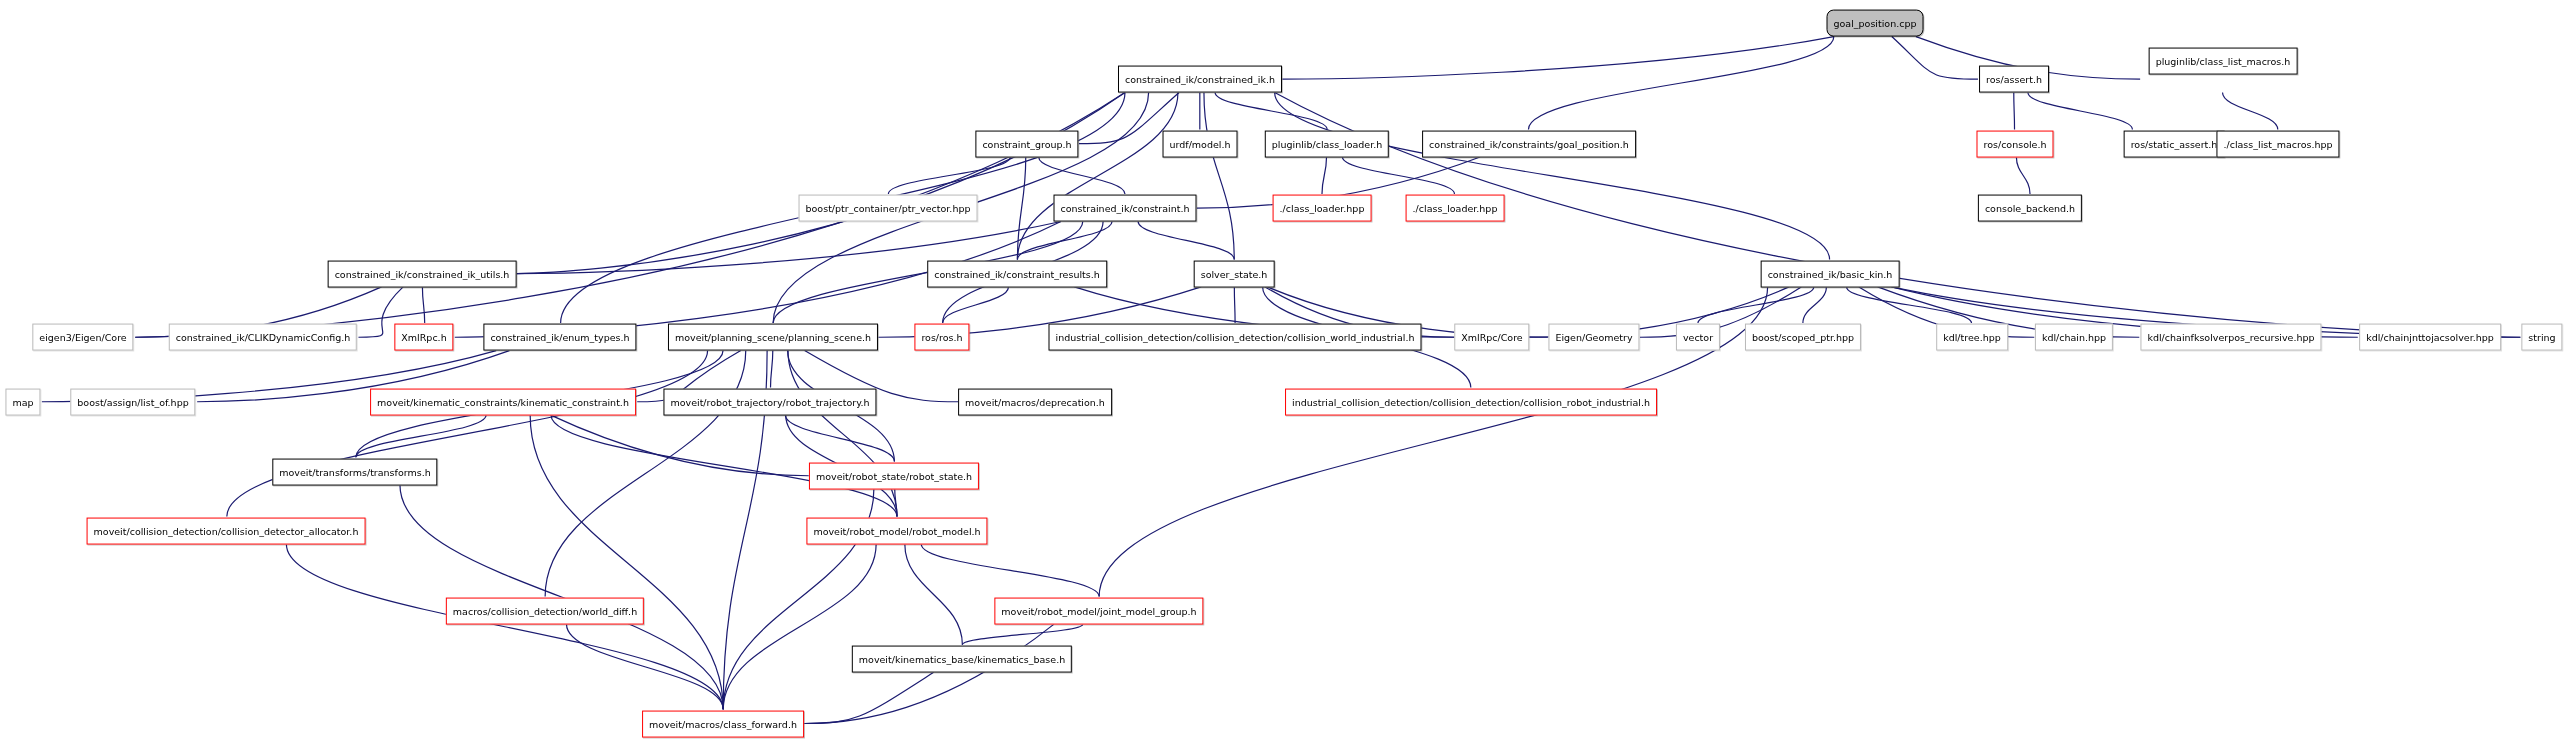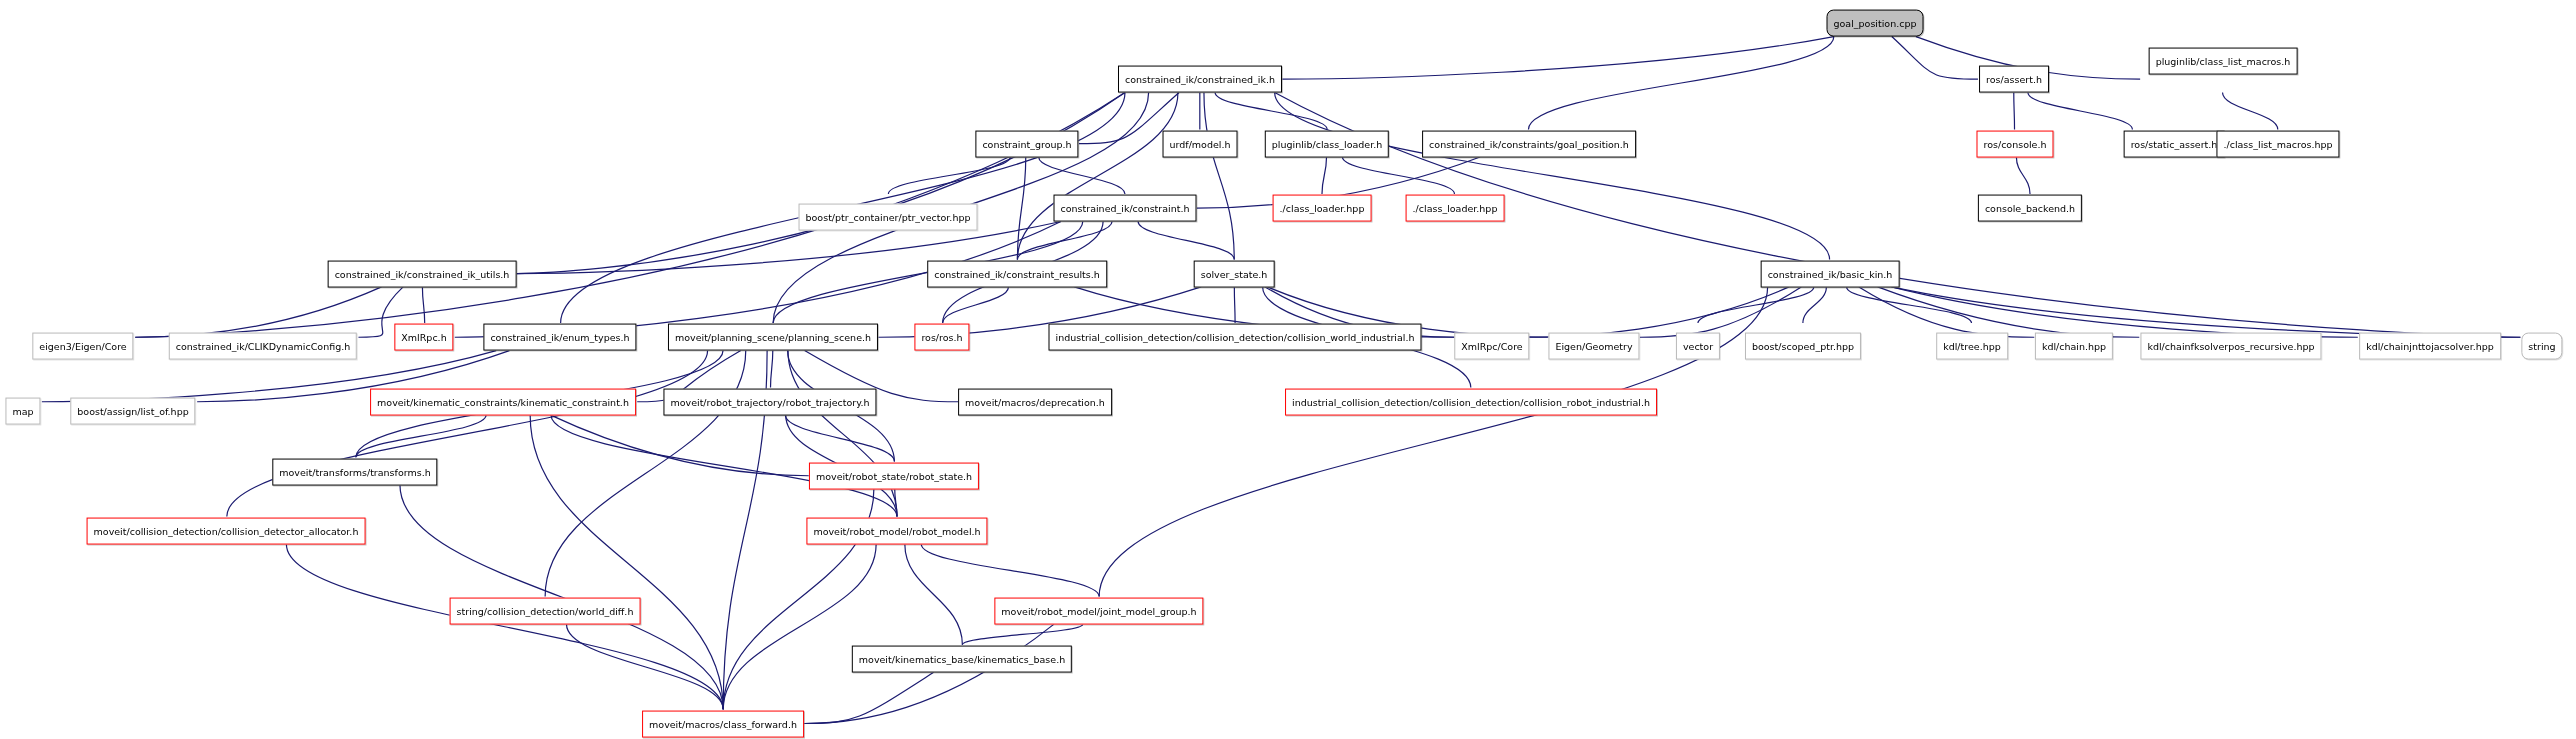--- a/index.html
+++ b/index.html
@@ -24,21 +24,21 @@
     border: 0.9px solid #000000;
     padding: 7.7px 6px;
     font-size: 9.5px;
     line-height: 9.5px;
     white-space: nowrap;
     color: #000000;
     box-shadow: 0.9px 0.9px 0 rgba(0,0,0,0.25);
   }
   .node.root { background: #bfbfbf; border-color: #000000; }
   .node.truncated { border-color: #ff0000; border-width: 1.3px; }
-  .node.external { border-color: #b9b9b9; box-shadow: 0.9px 0.9px 0 rgba(0,0,0,0.12); margin-top: 9px; }
+  .node.external { border-color: #b9b9b9; box-shadow: 0.9px 0.9px 0 rgba(0,0,0,0.12); }
 </style>
 </head>
 <body>
 
 <div id="stage">
   <svg id="edge-layer" xmlns="http://www.w3.org/2000/svg" viewBox="0 0 2993 859" width="2576" height="739">
     <defs>
       <marker id="arrow" markerWidth="11" markerHeight="9" refX="9.5" refY="4.5" orient="auto" markerUnits="userSpaceOnUse">
         <path d="M0,0.5 L10,4.5 L0,8.5 z" fill="#1b1b70"></path>
       </marker>
@@ -154,30 +154,30 @@
       <div class="node truncated" style="left: 942px; top: 337px;"><span>ros/ros.h</span></div>
       <div class="node internal" style="left: 1235px; top: 337px;"><span>industrial_collision_detection/collision_detection/collision_world_industrial.h</span></div>
       <div class="node external" style="left: 1492px; top: 337px;"><span>XmlRpc/Core</span></div>
       <div class="node external" style="left: 1594px; top: 337px;"><span>Eigen/Geometry</span></div>
       <div class="node external" style="left: 1698px; top: 337px;"><span>vector</span></div>
       <div class="node external" style="left: 1803px; top: 337px;"><span>boost/scoped_ptr.hpp</span></div>
       <div class="node external" style="left: 1972px; top: 337px;"><span>kdl/tree.hpp</span></div>
       <div class="node external" style="left: 2074px; top: 337px;"><span>kdl/chain.hpp</span></div>
       <div class="node external" style="left: 2231px; top: 337px;"><span>kdl/chainfksolverpos_recursive.hpp</span></div>
       <div class="node external" style="left: 2430px; top: 337px;"><span>kdl/chainjnttojacsolver.hpp</span></div>
-      <div class="node external" style="left: 2542px; top: 337px; border-radius: 7px;"><span>string</span></div>
+      <div class="node external" style="left: 2542px; top: 337px;"><span>string</span></div>
       <div class="node external" style="left: 23px; top: 402px;"><span>map</span></div>
       <div class="node external" style="left: 133px; top: 402px;"><span>boost/assign/list_of.hpp</span></div>
       <div class="node truncated" style="left: 503px; top: 402px;"><span>moveit/kinematic_constraints/kinematic_constraint.h</span></div>
       <div class="node internal" style="left: 770px; top: 402px;"><span>moveit/robot_trajectory/robot_trajectory.h</span></div>
       <div class="node internal" style="left: 1035px; top: 402px;"><span>moveit/macros/deprecation.h</span></div>
       <div class="node truncated" style="left: 1471px; top: 402px;"><span>industrial_collision_detection/collision_detection/collision_robot_industrial.h</span></div>
       <div class="node internal" style="left: 355px; top: 472px;"><span>moveit/transforms/transforms.h</span></div>
       <div class="node truncated" style="left: 894px; top: 476px;"><span>moveit/robot_state/robot_state.h</span></div>
       <div class="node truncated" style="left: 226px; top: 531px;"><span>moveit/collision_detection/collision_detector_allocator.h</span></div>
       <div class="node truncated" style="left: 897px; top: 531px;"><span>moveit/robot_model/robot_model.h</span></div>
-      <div class="node truncated" style="left: 545px; top: 611px;"><span>string/collision_detection/world_diff.h</span></div>
+      <div class="node truncated" style="left: 545px; top: 611px;"><span>macros/collision_detection/world_diff.h</span></div>
       <div class="node truncated" style="left: 1099px; top: 611px;"><span>moveit/robot_model/joint_model_group.h</span></div>
       <div class="node internal" style="left: 962px; top: 659px;"><span>moveit/kinematics_base/kinematics_base.h</span></div>
       <div class="node truncated" style="left: 723px; top: 724px;"><span>moveit/macros/class_forward.h</span></div>
     </div>
 </div>
 
 
 </body></html>

